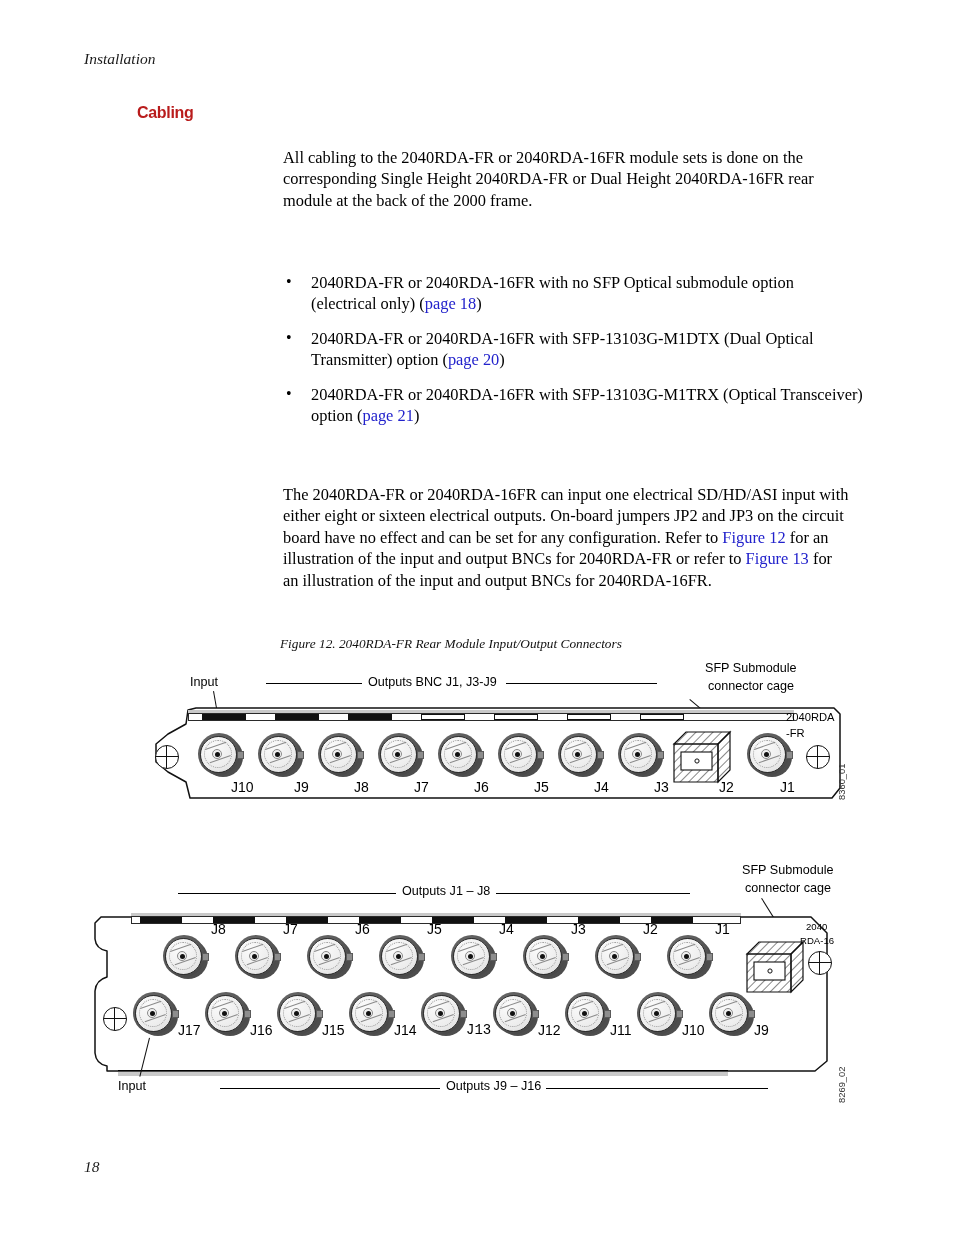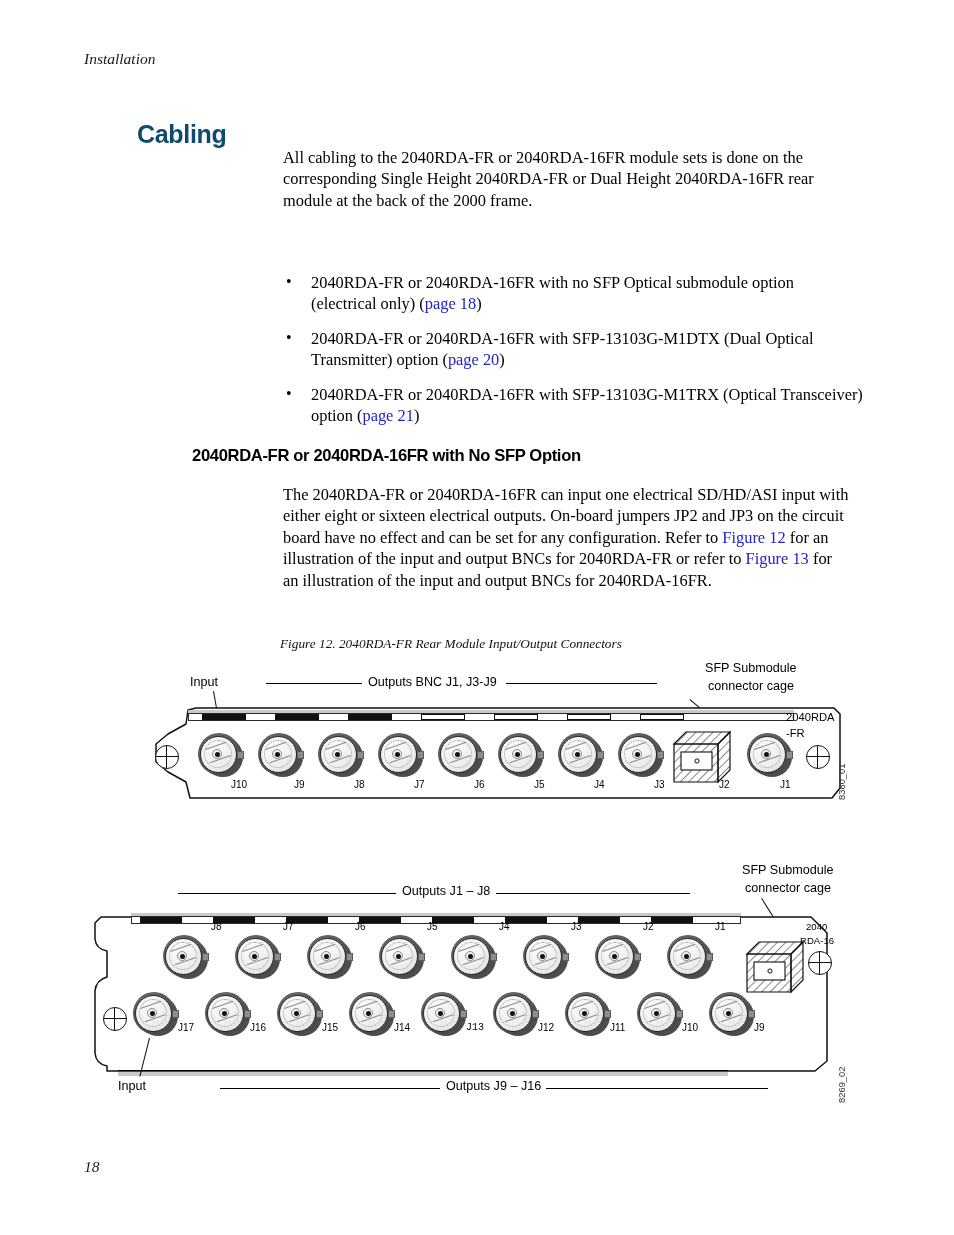--- a/index.html
+++ b/index.html
@@ -14,23 +14,22 @@
   .runhead{
     position:absolute;left:84px;top:50px;
     font-family:"Liberation Serif", serif;
     font-style:italic;font-size:15.5px;color:#1a1a1a;
   }
 
   
   .h1{
     position:absolute;left:137px;top:104px;
     font-family:"Liberation Sans", sans-serif;
-    font-weight:bold;font-size:25px;letter-spacing:-0.3px;
-    color:#0c4a6e;
-    margin-top:16px;
+    font-weight:bold;font-size:16px;letter-spacing:-0.3px;
+    color:#b91c1c;
   }
   .h2{
     position:absolute;left:192px;top:446px;
     font-family:"Liberation Sans", sans-serif;
     font-weight:bold;font-size:16.6px;letter-spacing:-0.35px;
     color:#000;
   }
 
   
   .body-col{
@@ -73,21 +72,21 @@
     font-size:11.2px;color:#000;white-space:nowrap;
   }
   .lbl-tiny{
     position:absolute;
     font-family:"Liberation Sans", sans-serif;
     font-size:9.6px;color:#000;white-space:nowrap;
   }
   .jlbl{
     position:absolute;
     font-family:"Liberation Sans", sans-serif;
-    font-size:10px;color:#000;white-space:nowrap;
+    font-size:14px;color:#000;white-space:nowrap;
   }
   .figid{
     position:absolute;
     font-family:"Liberation Sans", sans-serif;
     font-size:9.4px;color:#333;white-space:nowrap;
     transform:rotate(-90deg);transform-origin:left top;
   }
   .rule{position:absolute;height:1px;background:#000;}
 
   
@@ -177,21 +176,20 @@
       <span class="dot">•</span><span>2040RDA-FR or 2040RDA-16FR with no SFP Optical submodule option (electrical only) (</span><span class="lnk">page 18</span><span>)</span>
     </div>
     <div class="bullet">
       <span class="dot">•</span><span>2040RDA-FR or 2040RDA-16FR with SFP-13103G-M1DTX (Dual Optical Transmitter) option (</span><span class="lnk">page 20</span><span>)</span>
     </div>
     <div class="bullet">
       <span class="dot">•</span><span>2040RDA-FR or 2040RDA-16FR with SFP-13103G-M1TRX (Optical Transceiver) option (</span><span class="lnk">page 21</span><span>)</span>
     </div>
   </div>
 
-  <div class="h2">2040RDA-FR or 2040RDA-16FR with No SFP Option</div>
 
   <div class="body-col p3"><span>The 2040RDA-FR or 2040RDA-16FR can input one electrical SD/HD/ASI input with either eight or sixteen electrical outputs. On-board jumpers JP2 and JP3 on the circuit board have no effect and can be set for any configuration. Refer to </span><span class="lnk">Figure 12</span><span> for an illustration of the input and output BNCs for 2040RDA-FR or refer to </span><span class="lnk">Figure 13</span><span> for an illustration of the input and output BNCs for 2040RDA-16FR.</span></div>
 
   <div class="figcap figcap-12">Figure 12.  2040RDA-FR Rear Module Input/Output Connectors</div>
 
   <div class="fig" style="left:0;top:0;width:954px;height:1235px;pointer-events:none;">
 
     <div class="lbl" style="left:190px;top:675px;">Input</div>
     <div class="lbl" style="left:368px;top:675px;">Outputs BNC J1, J3-J9</div>
     <div class="rule" style="left:266px;top:683px;width:96px;"></div>

